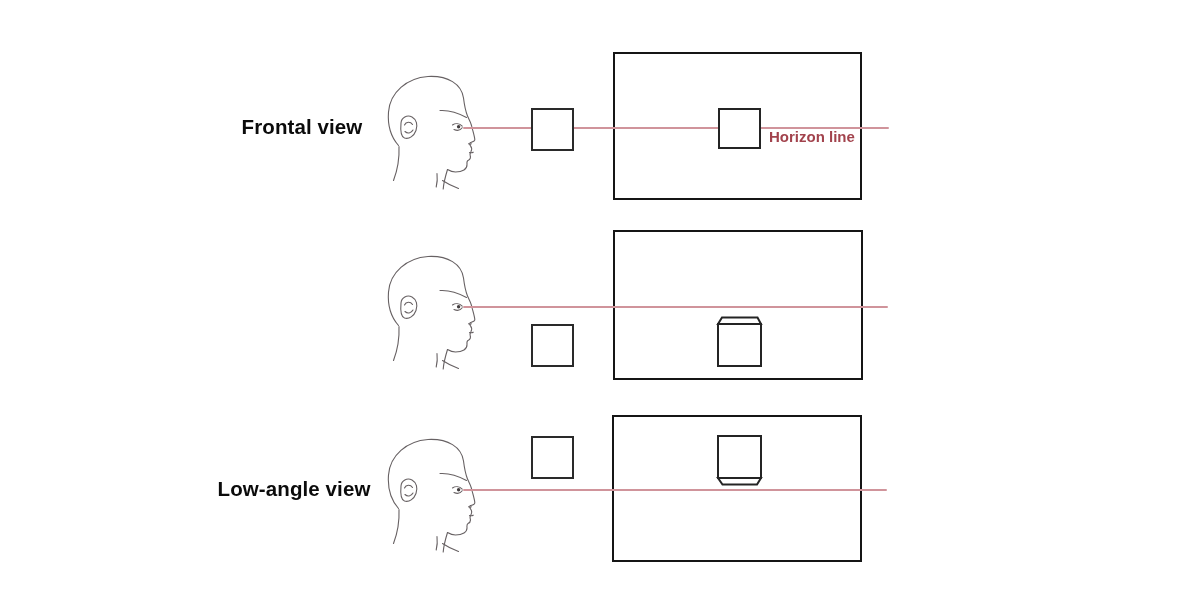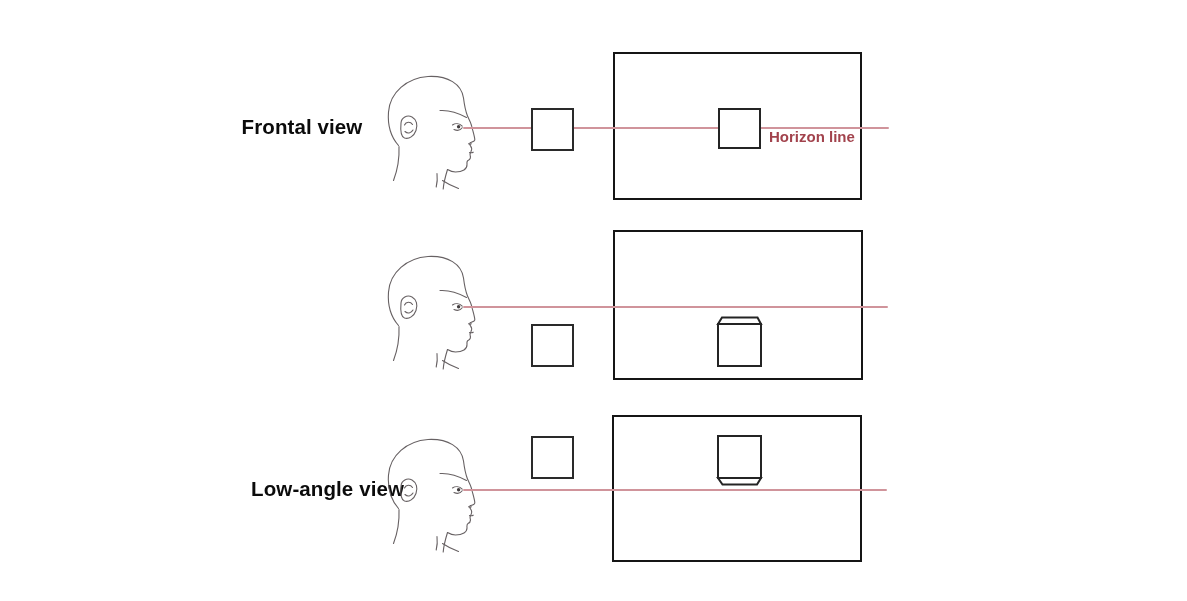--- a/index.html
+++ b/index.html
@@ -115,21 +115,21 @@
 
   <div class="abs sight-line" style="left:463px; top:306px; width:425px;"></div>
 
   <div class="abs object-square" style="left:531px; top:324px;"></div>
 
   <svg class="abs" style="left:714px; top:313px;" width="51" height="57" viewBox="0 0 51 57">
     <polygon points="4,11 8,4.5 43.5,4.5 47,11" fill="#ffffff" stroke="#242424" stroke-width="2" stroke-linejoin="miter"></polygon>
     <rect x="4" y="11" width="43" height="42" fill="#ffffff" stroke="#242424" stroke-width="2"></rect>
   </svg>
 
-  <div class="abs view-label" style="left:184px; top:476px;text-align:right;">Low-angle view</div>
+  <div class="abs view-label" style="left:184px; top:476px;">Low-angle view</div>
 
   <svg class="abs head" style="left:385px; top:438px;" width="100" height="116">
     <use href="#head-sketch"></use>
   </svg>
 
   <div class="abs picture-plane" style="left:612px; top:415px; width:250px; height:147px;"></div>
 
   <div class="abs sight-line" style="left:463px; top:489px; width:424px;"></div>
 
   <div class="abs object-square" style="left:531px; top:436px;"></div>

